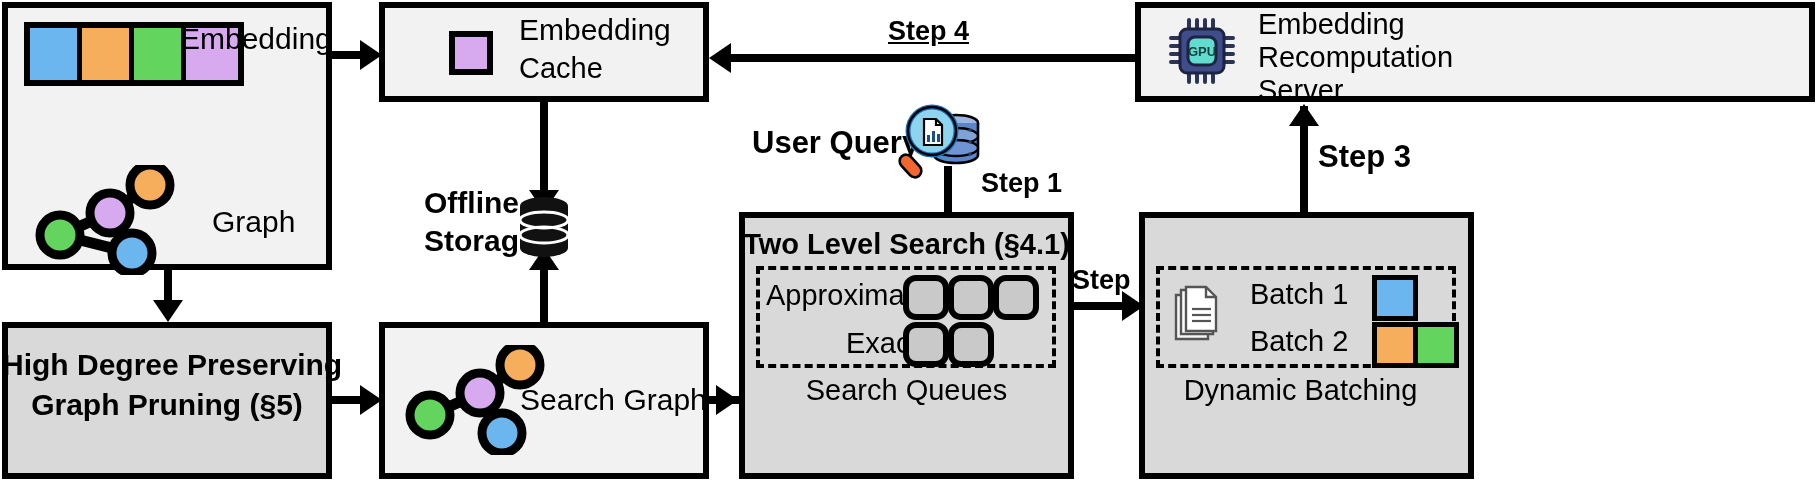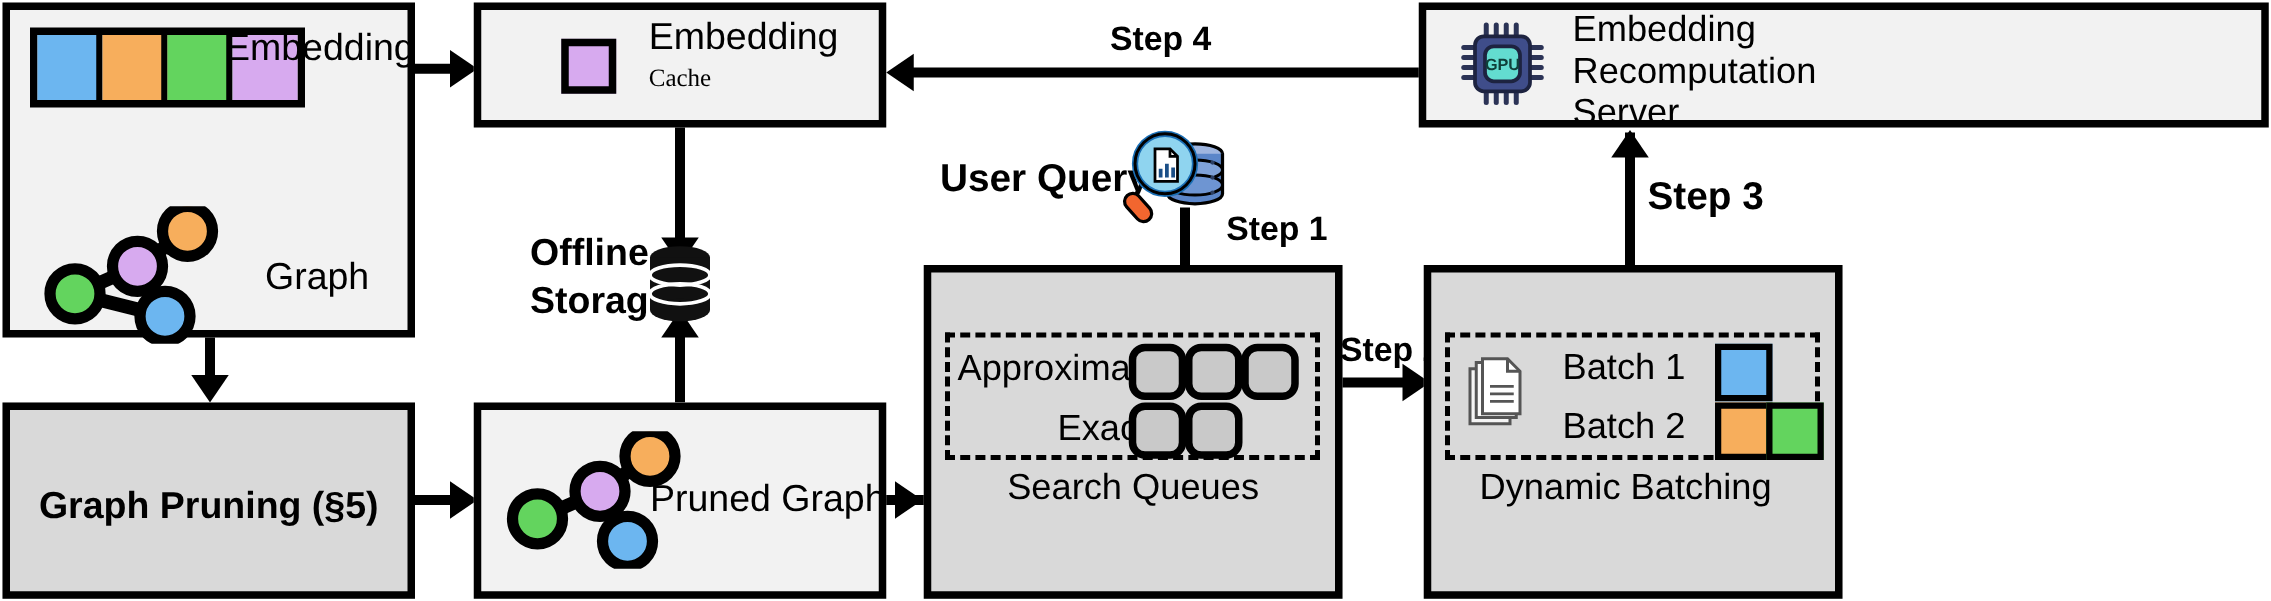--- a/index.html
+++ b/index.html
@@ -68,32 +68,33 @@
     <circle cx="30" cy="70" r="20" fill="#63d45e" stroke="#000" stroke-width="9"></circle>
     <circle cx="102" cy="88" r="20" fill="#6cb6f0" stroke="#000" stroke-width="9"></circle>
   </svg>
 
   <div class="lbl" style="left:200px;top:205px;font-size:30px;margin-left:12px;">Graph</div>
 
   <div class="ln" style="left:164px;top:270px;width:8px;height:36px;"></div>
   <div class="ah ah-d" style="left:153px;top:300px;"></div>
 
   <div class="box box-gray" style="left:2px;top:322px;width:330px;height:157px;"></div>
+  <div class="lbl bold ctr" style="left:2px;top:348px;width:330px;font-size:30px;">High Degree Preserving</div>
   <div class="lbl bold ctr" style="left:2px;top:388px;width:330px;font-size:30px;">Graph Pruning (§5)</div>
 
   <div class="ln" style="left:332px;top:396px;width:36px;height:8px;"></div>
   <div class="ah ah-r" style="left:360px;top:385px;"></div>
 
   <div class="ln" style="left:332px;top:51px;width:36px;height:8px;"></div>
   <div class="ah ah-r" style="left:360px;top:40px;"></div>
 
   <div class="box box-light" style="left:379px;top:2px;width:330px;height:100px;"></div>
   <div class="sq" style="left:449px;top:31px;width:44px;height:44px;background:#d7aaef;"></div>
   <div class="lbl" style="left:519px;top:13px;font-size:30px;">Embedding</div>
-  <div class="lbl" style="left:519px;top:52px;font-size:20px;font-family:Liberation Serif, serif;">Cache</div>
+  <div class="lbl" style="left:519px;top:52px;font-size:29px;">Cache</div>
 
   <div class="ln" style="left:540px;top:102px;width:8px;height:93px;"></div>
   <div class="ah ah-d" style="left:529px;top:190px;"></div>
 
   <div class="ln" style="left:540px;top:252px;width:8px;height:70px;"></div>
   <div class="ah ah-u" style="left:529px;top:248px;"></div>
 
   <div class="lbl bold" style="left:424px;top:186px;font-size:30px;">Offline</div>
   <div class="lbl bold" style="left:424px;top:224px;font-size:30px;">Storage</div>
 
@@ -112,21 +113,21 @@
       <line x1="30" y1="70" x2="80" y2="48"></line>
       <line x1="80" y1="48" x2="120" y2="20"></line>
       <line x1="80" y1="48" x2="102" y2="88"></line>
     </g>
     <circle cx="120" cy="20" r="20" fill="#f7ae5c" stroke="#000" stroke-width="9"></circle>
     <circle cx="80" cy="48" r="20" fill="#d7aaef" stroke="#000" stroke-width="9"></circle>
     <circle cx="30" cy="70" r="20" fill="#63d45e" stroke="#000" stroke-width="9"></circle>
     <circle cx="102" cy="88" r="20" fill="#6cb6f0" stroke="#000" stroke-width="9"></circle>
   </svg>
 
-  <div class="lbl" style="left:520px;top:383px;font-size:30px;">Pruned Graph</div>
+  <div class="lbl" style="left:520px;top:383px;font-size:30px;">Search Graph</div>
 
   <div class="ln" style="left:709px;top:396px;width:32px;height:8px;"></div>
   <div class="ah ah-r" style="left:716px;top:385px;"></div>
 
   <div class="lbl bold" style="left:752px;top:125px;font-size:31px;">User Query</div>
 
   <svg class="gsvg" width="86" height="80" style="left:898px;top:103px;" viewBox="0 0 86 80">
 
     <g>
       <ellipse cx="58" cy="20" rx="22" ry="8" fill="#9fb6e0" stroke="#000" stroke-width="2.6"></ellipse>
@@ -148,20 +149,21 @@
     <rect x="29" y="32" width="3" height="7" fill="#1b4f87"></rect>
     <rect x="34" y="28" width="3" height="11" fill="#1b4f87"></rect>
     <rect x="39" y="31" width="3" height="8" fill="#1b4f87"></rect>
   </svg>
 
   <div class="ln" style="left:944px;top:166px;width:8px;height:52px;"></div>
   <div class="ah ah-d" style="left:933px;top:212px;"></div>
   <div class="lbl bold" style="left:962px;top:168px;font-size:27px;margin-left:19px;">Step 1</div>
 
   <div class="box box-gray" style="left:739px;top:212px;width:335px;height:267px;"></div>
+  <div class="lbl bold ctr" style="left:739px;top:228px;width:335px;font-size:29px;">Two Level Search (§4.1)</div>
 
   <div class="dash" style="left:756px;top:266px;width:300px;height:102px;"></div>
 
   <div class="lbl" style="left:766px;top:279px;font-size:29px;">Approximate</div>
   <div class="qrow" style="left:903px;top:275px;">
     <div class="qblk"></div>
     <div class="qblk"></div>
     <div class="qblk"></div>
   </div>
 
@@ -233,15 +235,15 @@
     <rect x="21" y="21" width="28" height="28" rx="7" fill="#63dcd0" stroke="#1d2340" stroke-width="3"></rect>
     <text x="35" y="40" font-family="'Liberation Sans', sans-serif" font-size="13" font-weight="bold" text-anchor="middle" fill="#0f3f3a">GPU</text>
   </svg>
 
   <div class="lbl" style="left:1258px;top:8px;font-size:29px;">Embedding</div>
   <div class="lbl" style="left:1258px;top:41px;font-size:29px;">Recomputation</div>
   <div class="lbl" style="left:1258px;top:74px;font-size:29px;">Server</div>
 
   <div class="ln" style="left:722px;top:54px;width:413px;height:8px;"></div>
   <div class="ah ah-l" style="left:709px;top:43px;"></div>
-  <div class="lbl bold" style="left:888px;top:16px;font-size:27px;">Step 4</div>
+  <div class="lbl bold" style="left:888px;top:16px;font-size:27px;text-decoration:underline;">Step 4</div>
 
 </div>
 
 </body></html>

